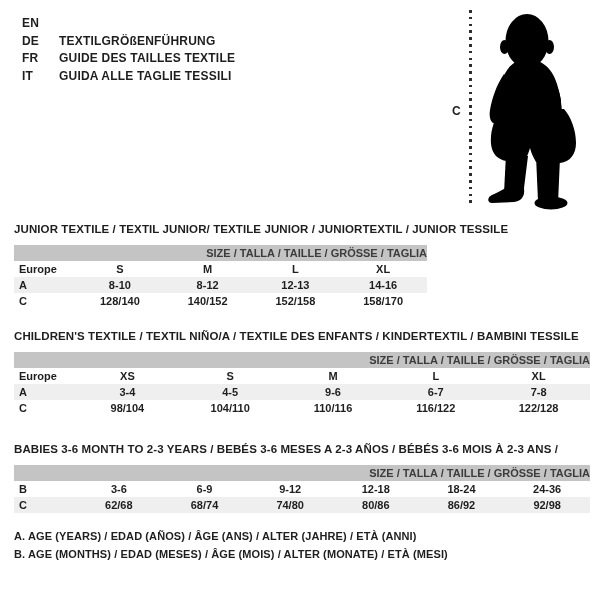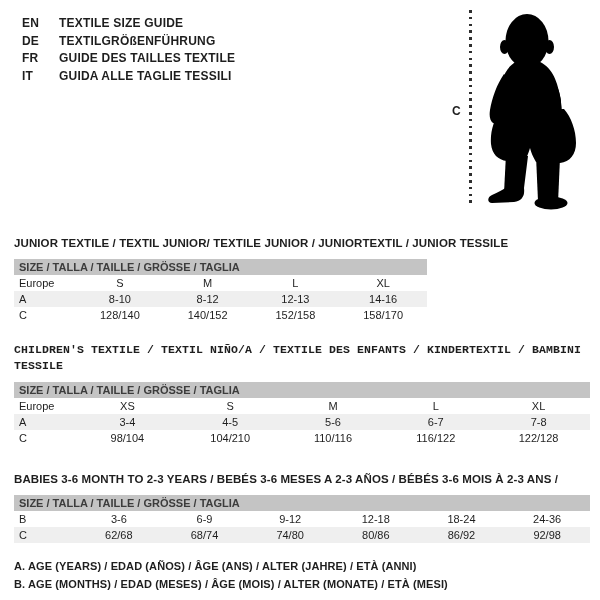--- a/index.html
+++ b/index.html
@@ -14,48 +14,47 @@
   .lang-code{width:37px;flex:none;}
   .figure{position:relative;width:146px;height:208px;flex:none;margin:4px 2px 0 0;}
   .c-label{position:absolute;left:0;top:100px;font-size:12px;}
   .measure-line{
     position:absolute;left:17px;top:6px;height:196px;width:2.5px;
     background:repeating-linear-gradient(to bottom,#2e2e2e 0 2.5px,transparent 2.5px 6.8px);
   }
   .silhouette{position:absolute;left:28px;top:0;width:115px;height:207px;}
   
   .section-title{margin:0 0 0 14px;font-size:11.5px;line-height:16px;letter-spacing:.1px;}
-  .sec1 .section-title{margin-top:23px;}
-  .sec2 .section-title{margin-top:19px;font-family:Liberation Mono, monospace;}
+  .sec1 .section-title{margin-top:9px;}
+  .sec2 .section-title{margin-top:19px;}
   .sec3 .section-title{margin-top:25px;}
   .table-wrap{margin:8px 0 0 14px;}
   .w1{width:413px;}
   .w2{width:576px;}
   .table-header-bar{
     height:16px;background:#c4c4c4;color:#3c3c3c;font-size:11px;line-height:16px;
-    padding-left:5px;box-sizing:border-box;
+    padding-left:5px;box-sizing:border-box;text-align:right;
   }
   table{border-collapse:collapse;table-layout:fixed;width:100%;font-size:11px;}
-  td{height:16px;padding:0;text-align:center;font-weight:normal;}
+  td{height:16px;padding:0;text-align:center;font-weight:bold;}
   td.rowhead{text-align:left;padding-left:5px;}
   col.first{width:62px;}
   tbody tr:nth-child(even) td{background:#efefef;}
   
   .legend{margin:15px 0 0 14px;font-size:11px;line-height:17.5px;letter-spacing:.1px;}
 </style>
 </head>
 <body>
 
 <div class="page">
 
   <div class="top">
     <div class="lang-list">
       <div class="lang-row">
         <span class="lang-code">EN</span>
-        <span class="lang-text">TEXTILE SIZE GUIDE</span>
       </div>
       <div class="lang-row">
         <span class="lang-code">DE</span>
         <span class="lang-text">TEXTILGRÖßENFÜHRUNG</span>
       </div>
       <div class="lang-row">
         <span class="lang-code">FR</span>
         <span class="lang-text">GUIDE DES TAILLES TEXTILE</span>
       </div>
       <div class="lang-row">
@@ -150,28 +149,28 @@
             <td>XS</td>
             <td>S</td>
             <td>M</td>
             <td>L</td>
             <td>XL</td>
           </tr>
           <tr>
             <td class="rowhead">A</td>
             <td>3-4</td>
             <td>4-5</td>
-            <td>5-6</td>
+            <td>9-6</td>
             <td>6-7</td>
             <td>7-8</td>
           </tr>
           <tr>
             <td class="rowhead">C</td>
             <td>98/104</td>
-            <td>104/210</td>
+            <td>104/110</td>
             <td>110/116</td>
             <td>116/122</td>
             <td>122/128</td>
           </tr>
         </tbody>
       </table>
     </div>
   </section>
 
   <section class="sec3">

